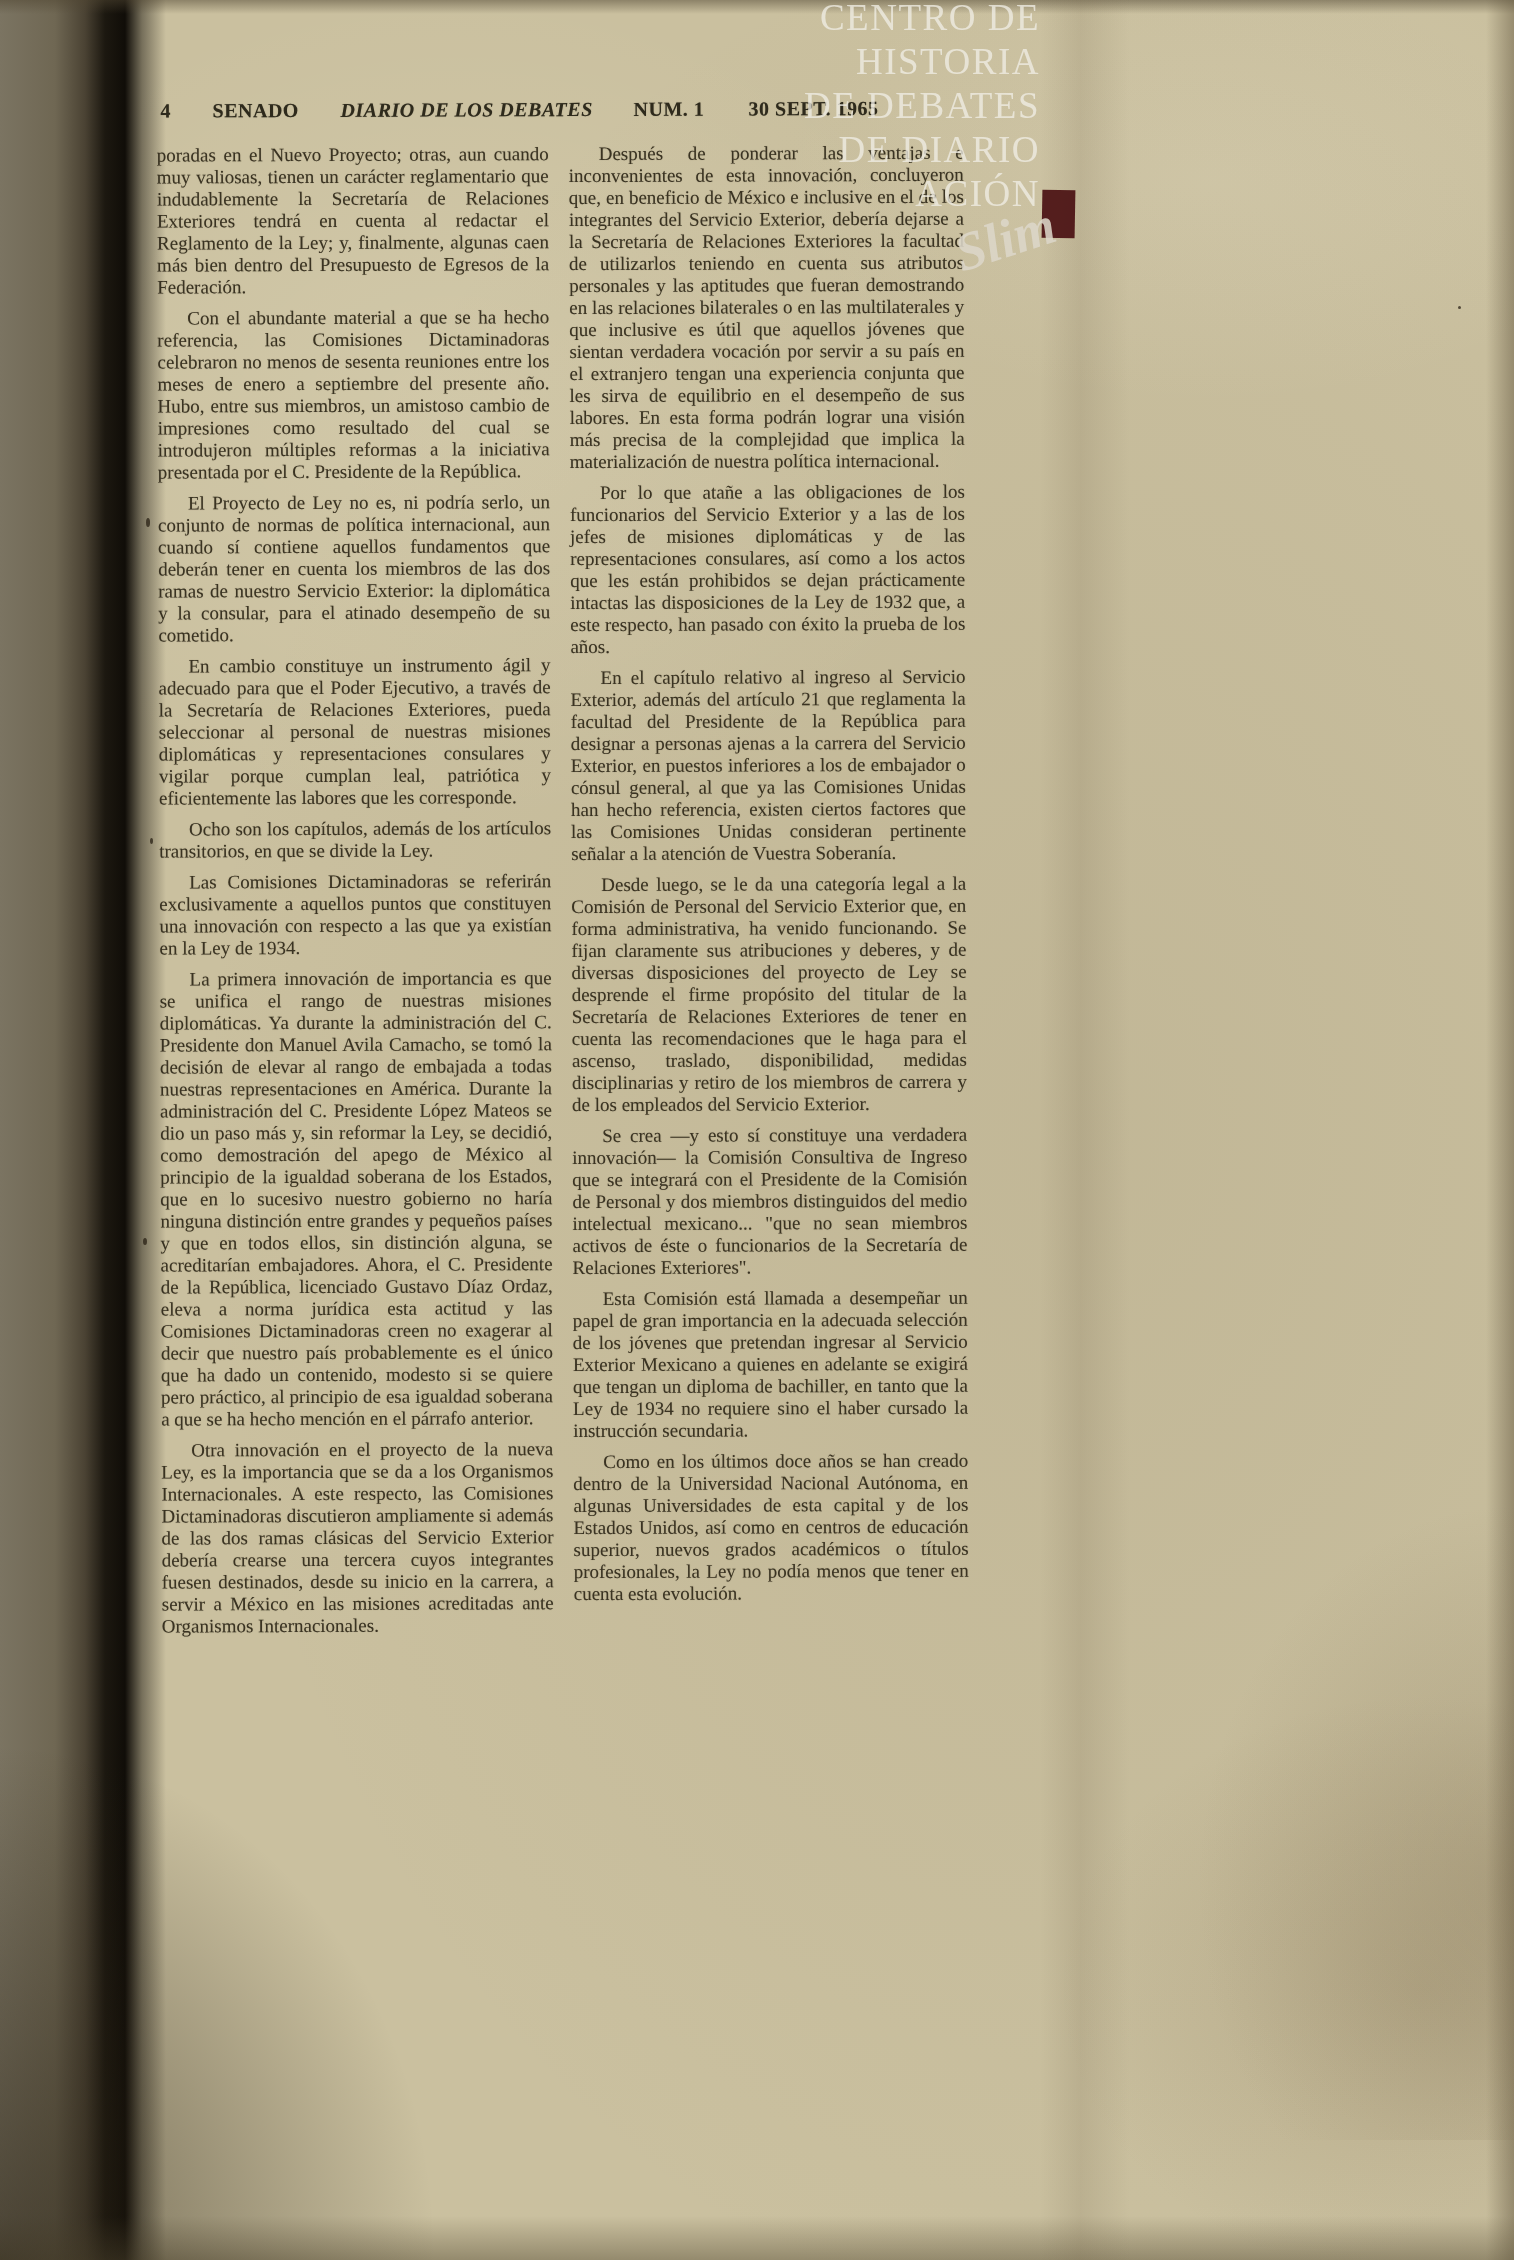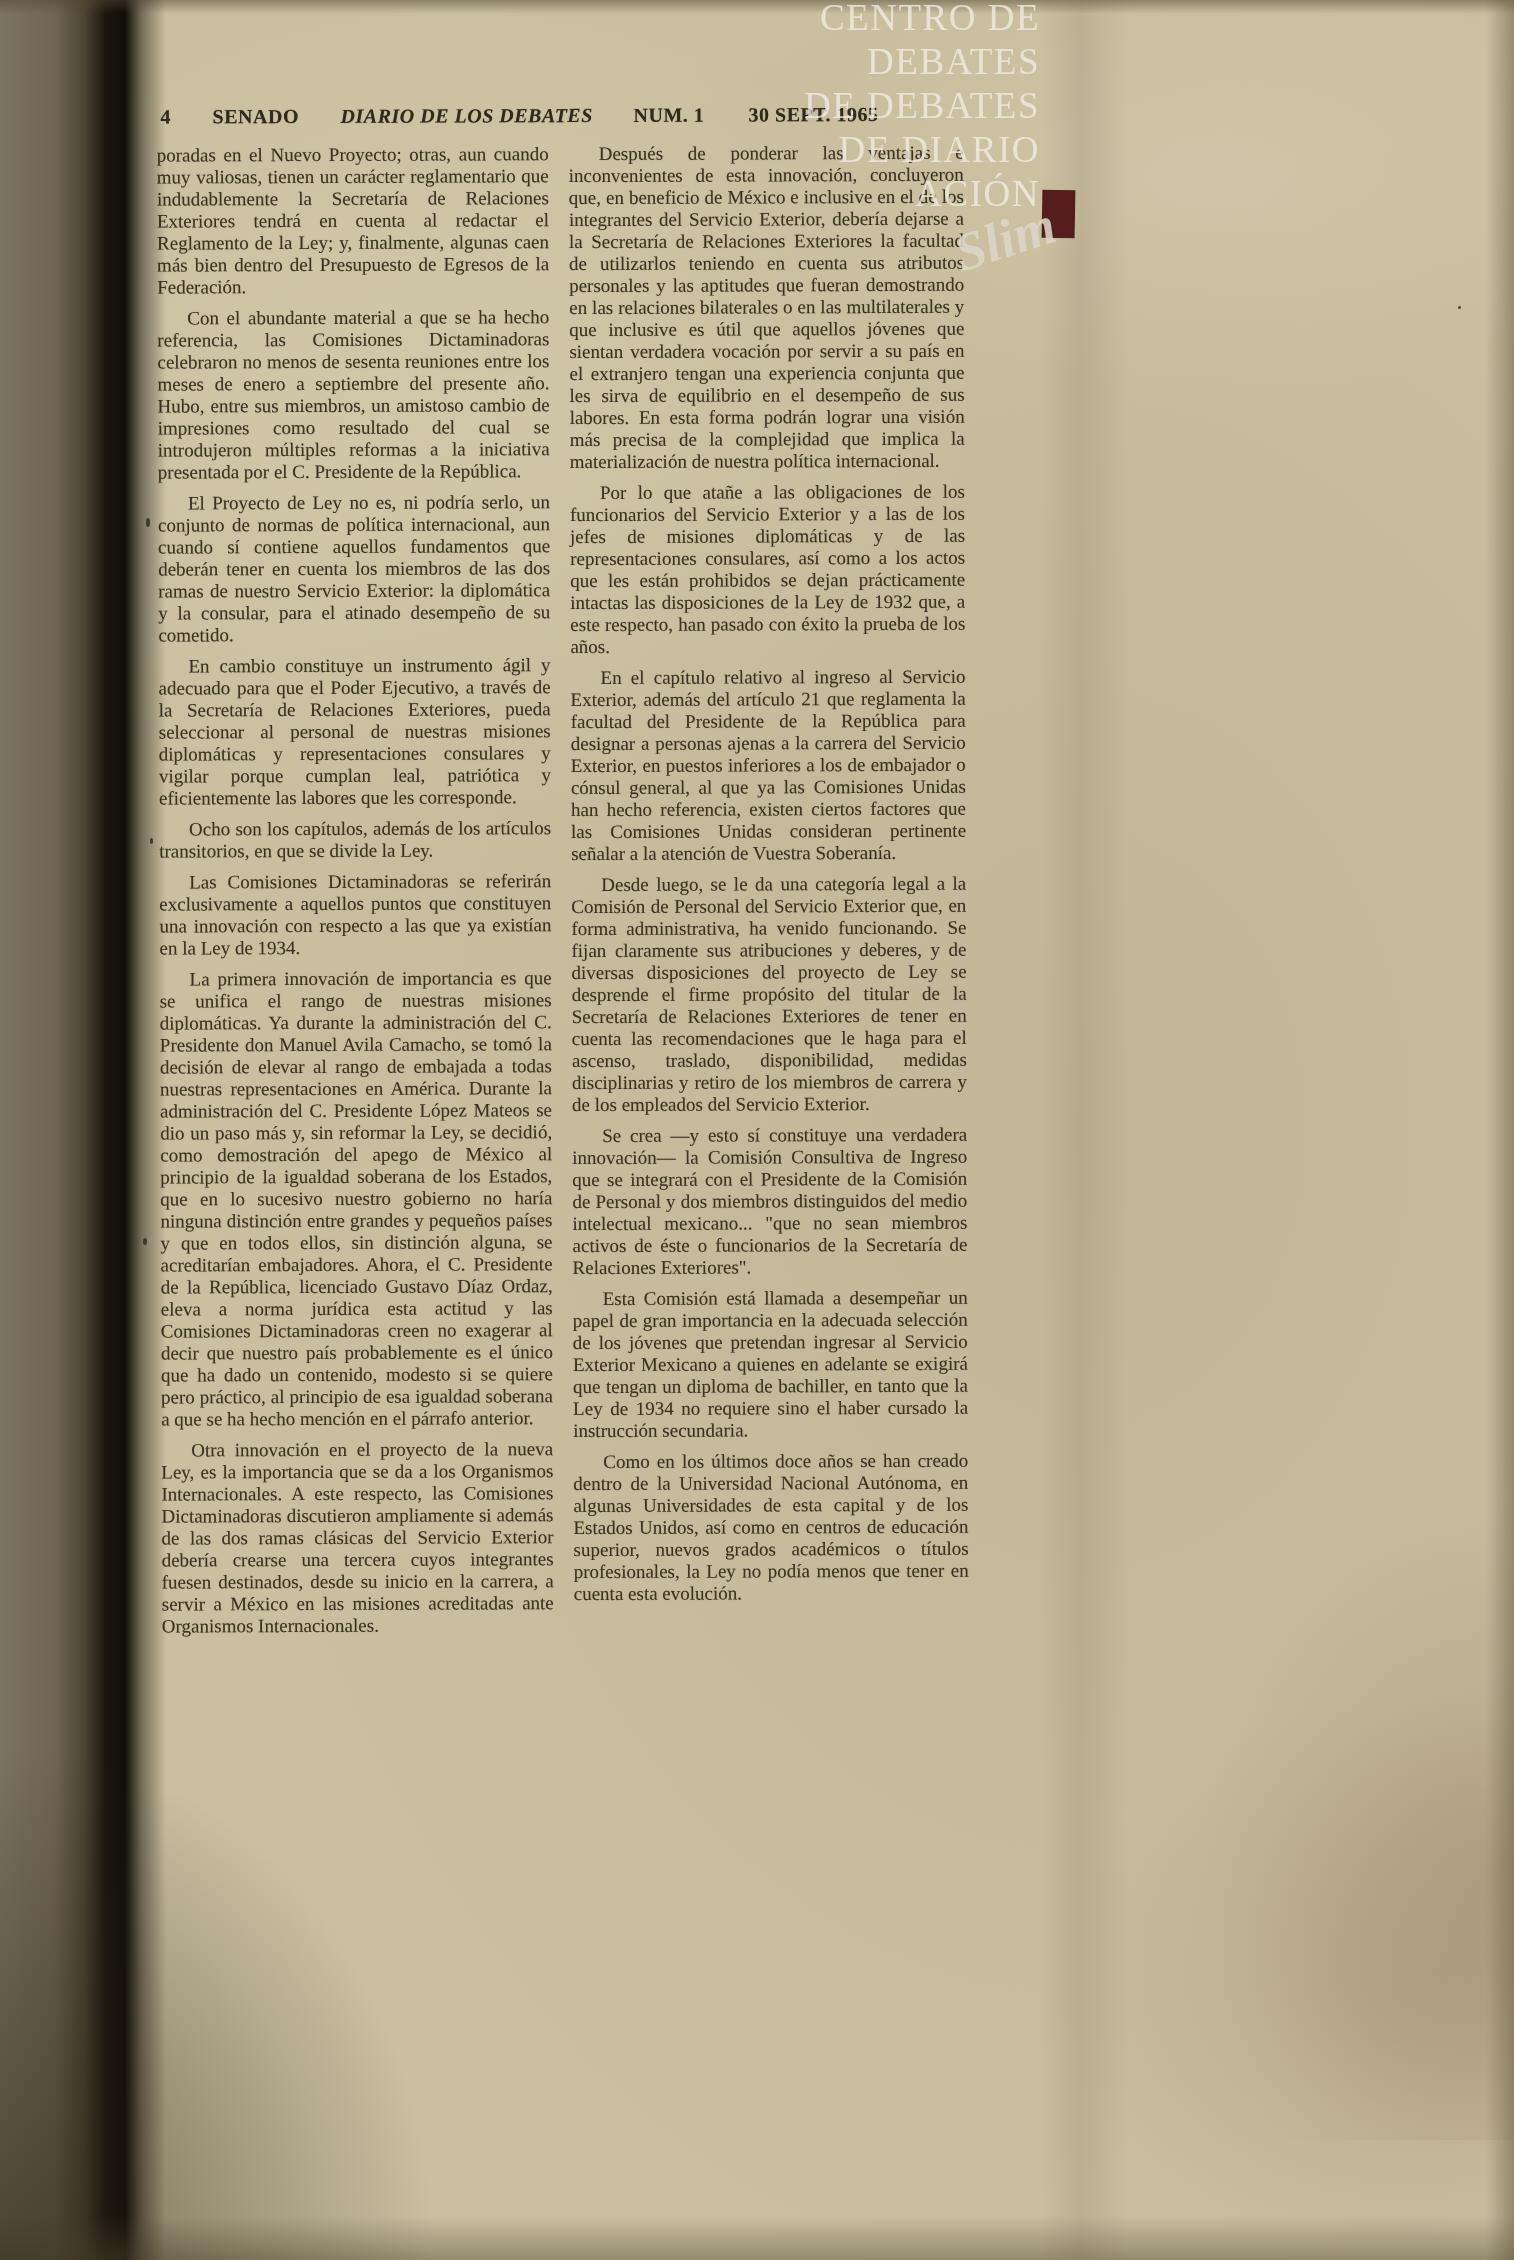--- a/index.html
+++ b/index.html
@@ -30,21 +30,21 @@
   .band-right{position:absolute;left:1040px;top:0;width:90px;height:100%;pointer-events:none;
     background:linear-gradient(90deg,rgba(110,96,70,0) 0%,rgba(110,96,70,0.16) 45%,rgba(110,96,70,0) 100%);}
   .speck{position:absolute;background:rgba(40,32,20,0.75);border-radius:50%;}
 
   
   .scan{position:absolute;inset:0;transform:rotate(-0.2deg);transform-origin:600px 1100px;}
 
   .hdr{position:absolute;left:160px;top:98px;width:812px;height:26px;
        font-weight:700;font-size:20px;color:#2e2a1c;letter-spacing:0.5px;
        text-shadow:0 0 1px rgba(46,42,28,0.4);}
-  .hdr span{position:absolute;top:6px;white-space:nowrap;text-align:center;}
+  .hdr span{position:absolute;top:0;white-space:nowrap;text-align:center;}
   .h-page{left:4px;}
   .h-chamber{left:56px;}
   .h-title{left:184px;font-style:italic;}
   .h-num{left:477px;}
   .h-date{left:592px;}
 
   .col{position:absolute;font-size:19px;line-height:22px;color:#3a3322;
        text-shadow:0 0 1px rgba(58,51,34,0.35);hyphens:auto;}
   .col-left{left:160px;top:143px;width:392px;}
   .col-right{left:572px;top:143px;width:395px;}
@@ -104,21 +104,21 @@
   <div class="blob-bl"></div>
   <div class="blob-br"></div>
   <div class="band-right"></div>
   <div class="speck" style="left:146px;top:518px;width:4px;height:9px;"></div>
   <div class="speck" style="left:150px;top:838px;width:3px;height:6px;"></div>
   <div class="speck" style="left:143px;top:1238px;width:4px;height:7px;"></div>
   <div class="speck" style="left:1458px;top:306px;width:3px;height:3px;"></div>
 
   <div class="watermark">
     <div class="wm-line">CENTRO DE</div>
-    <div class="wm-line">DEBATES</div>
+    <div class="wm-line">HISTORIA</div>
     <div class="wm-line">DE DEBATES</div>
     <div class="wm-line">DE DIARIO</div>
     <div class="wm-line">ACIÓN</div>
     <div class="wm-sig">Slim</div>
   </div>
   <div class="stamp"></div>
 
 </div>
 
 </body></html>

